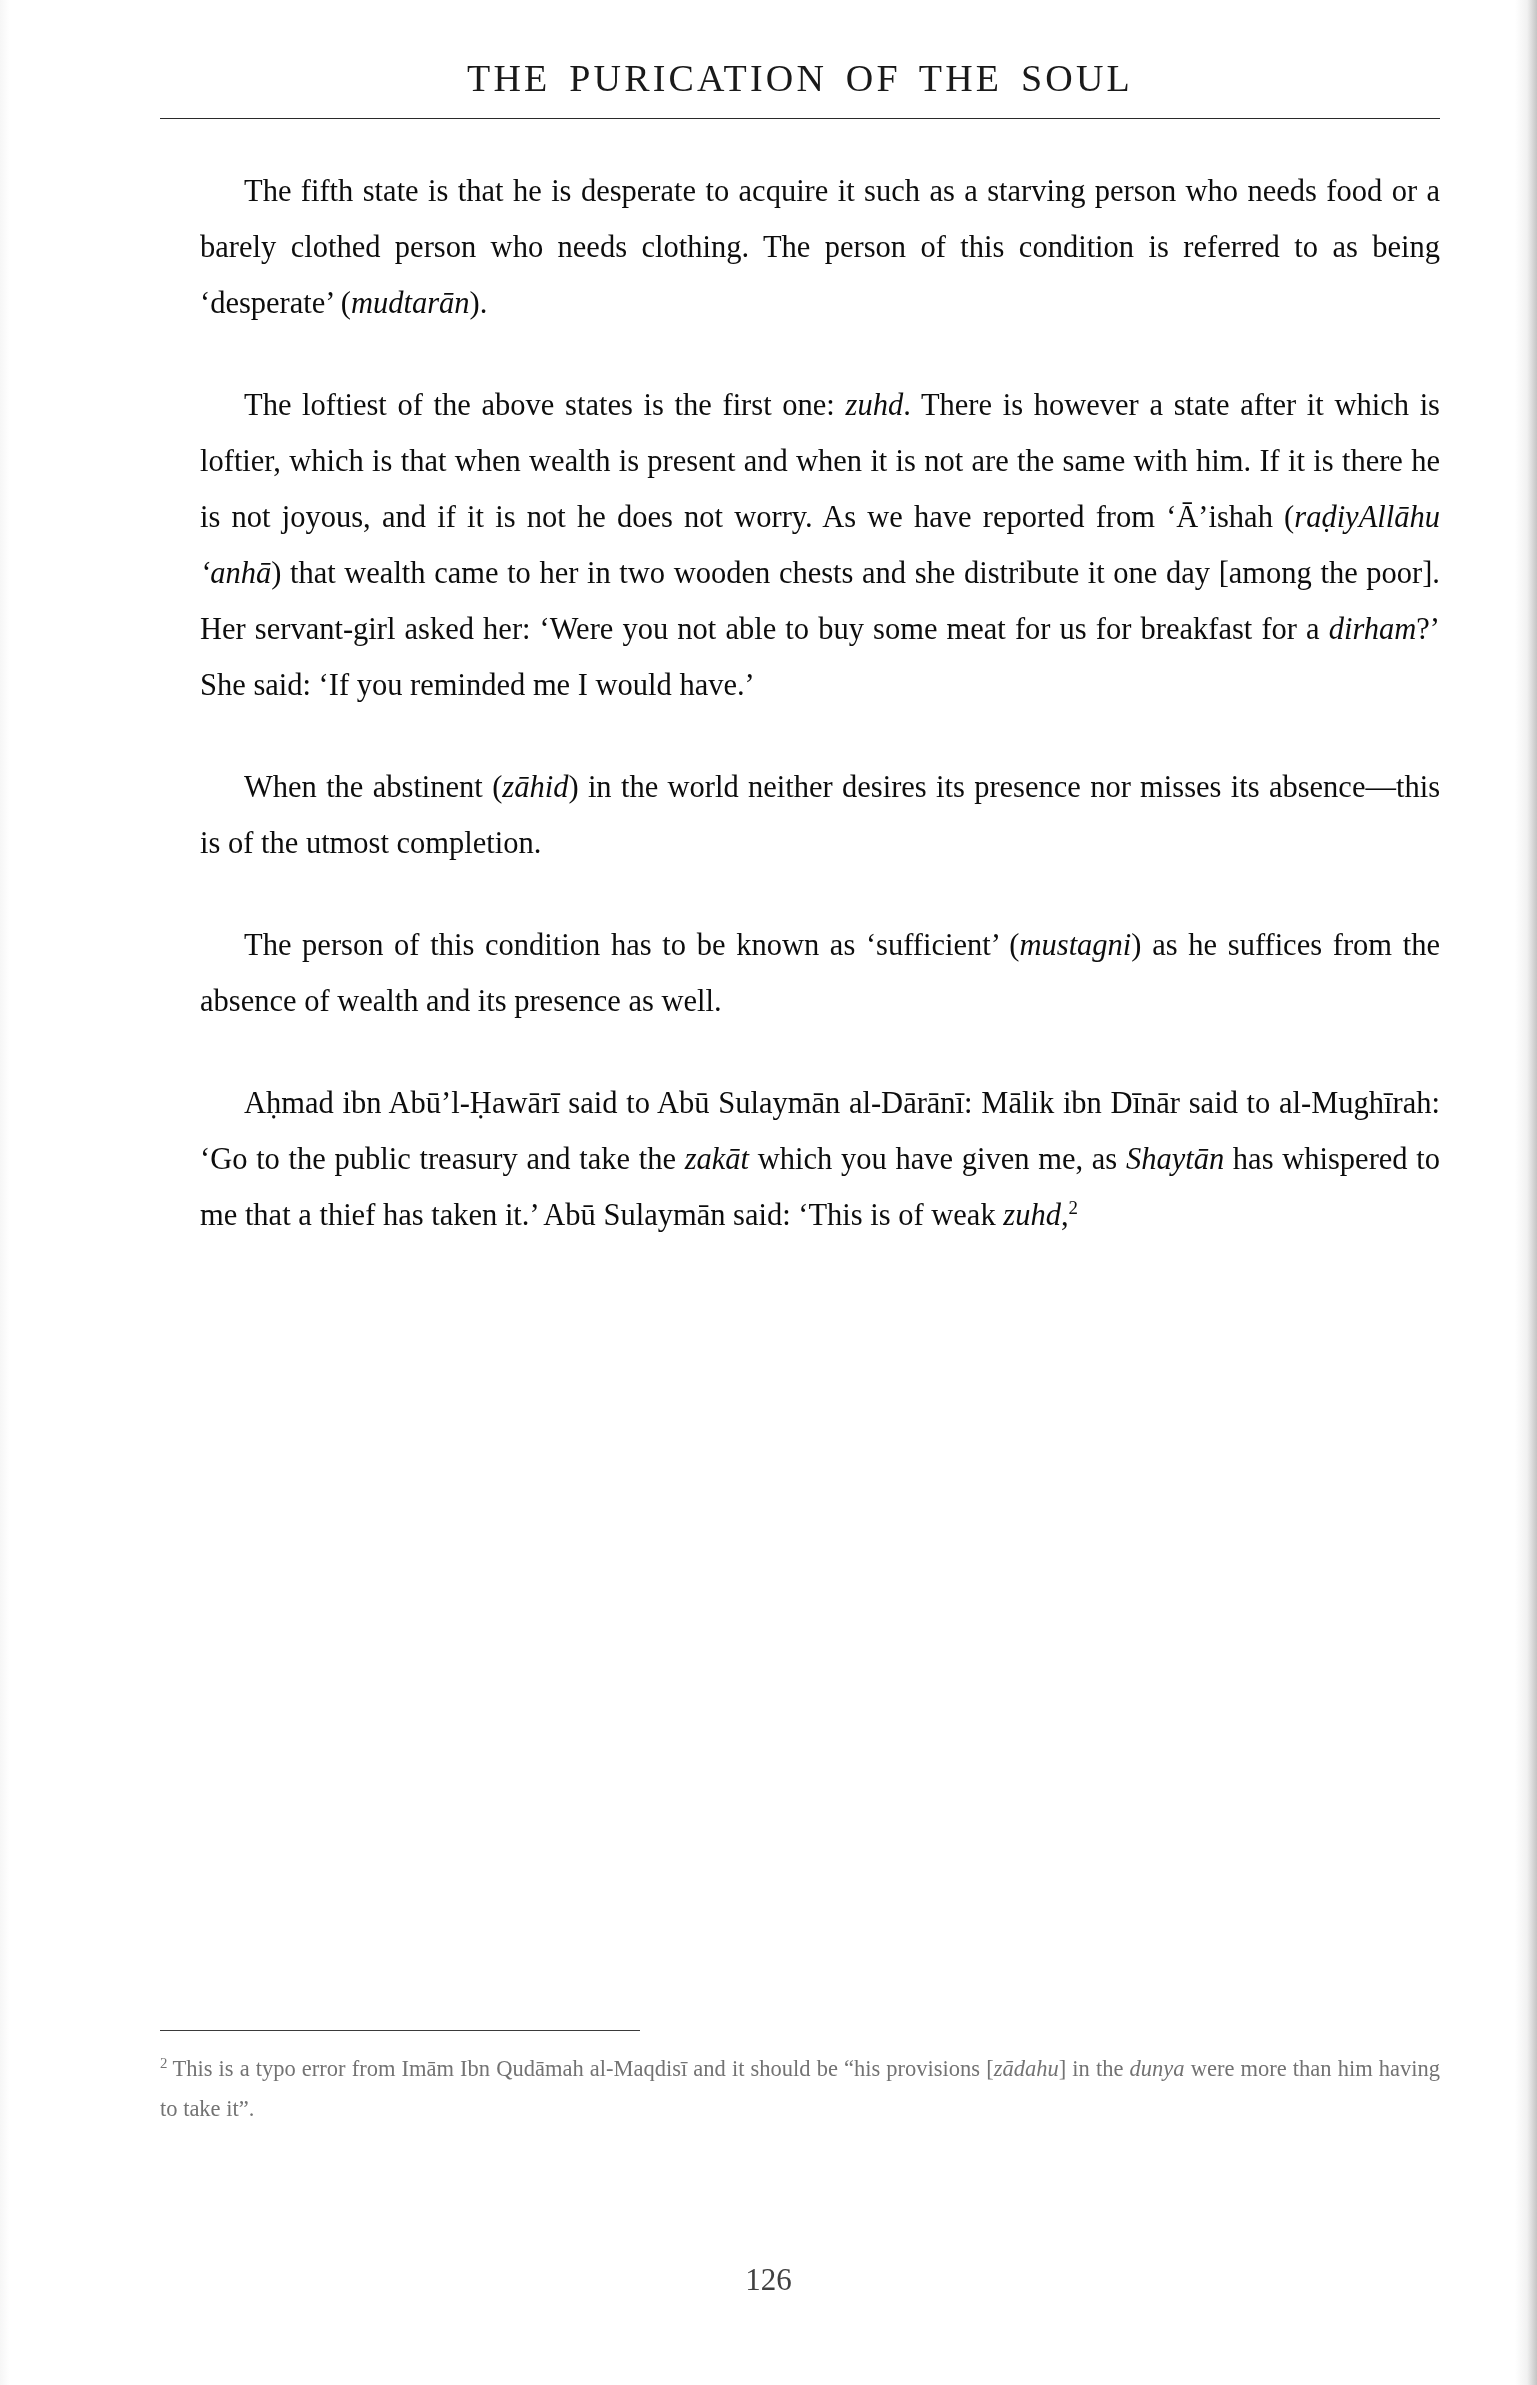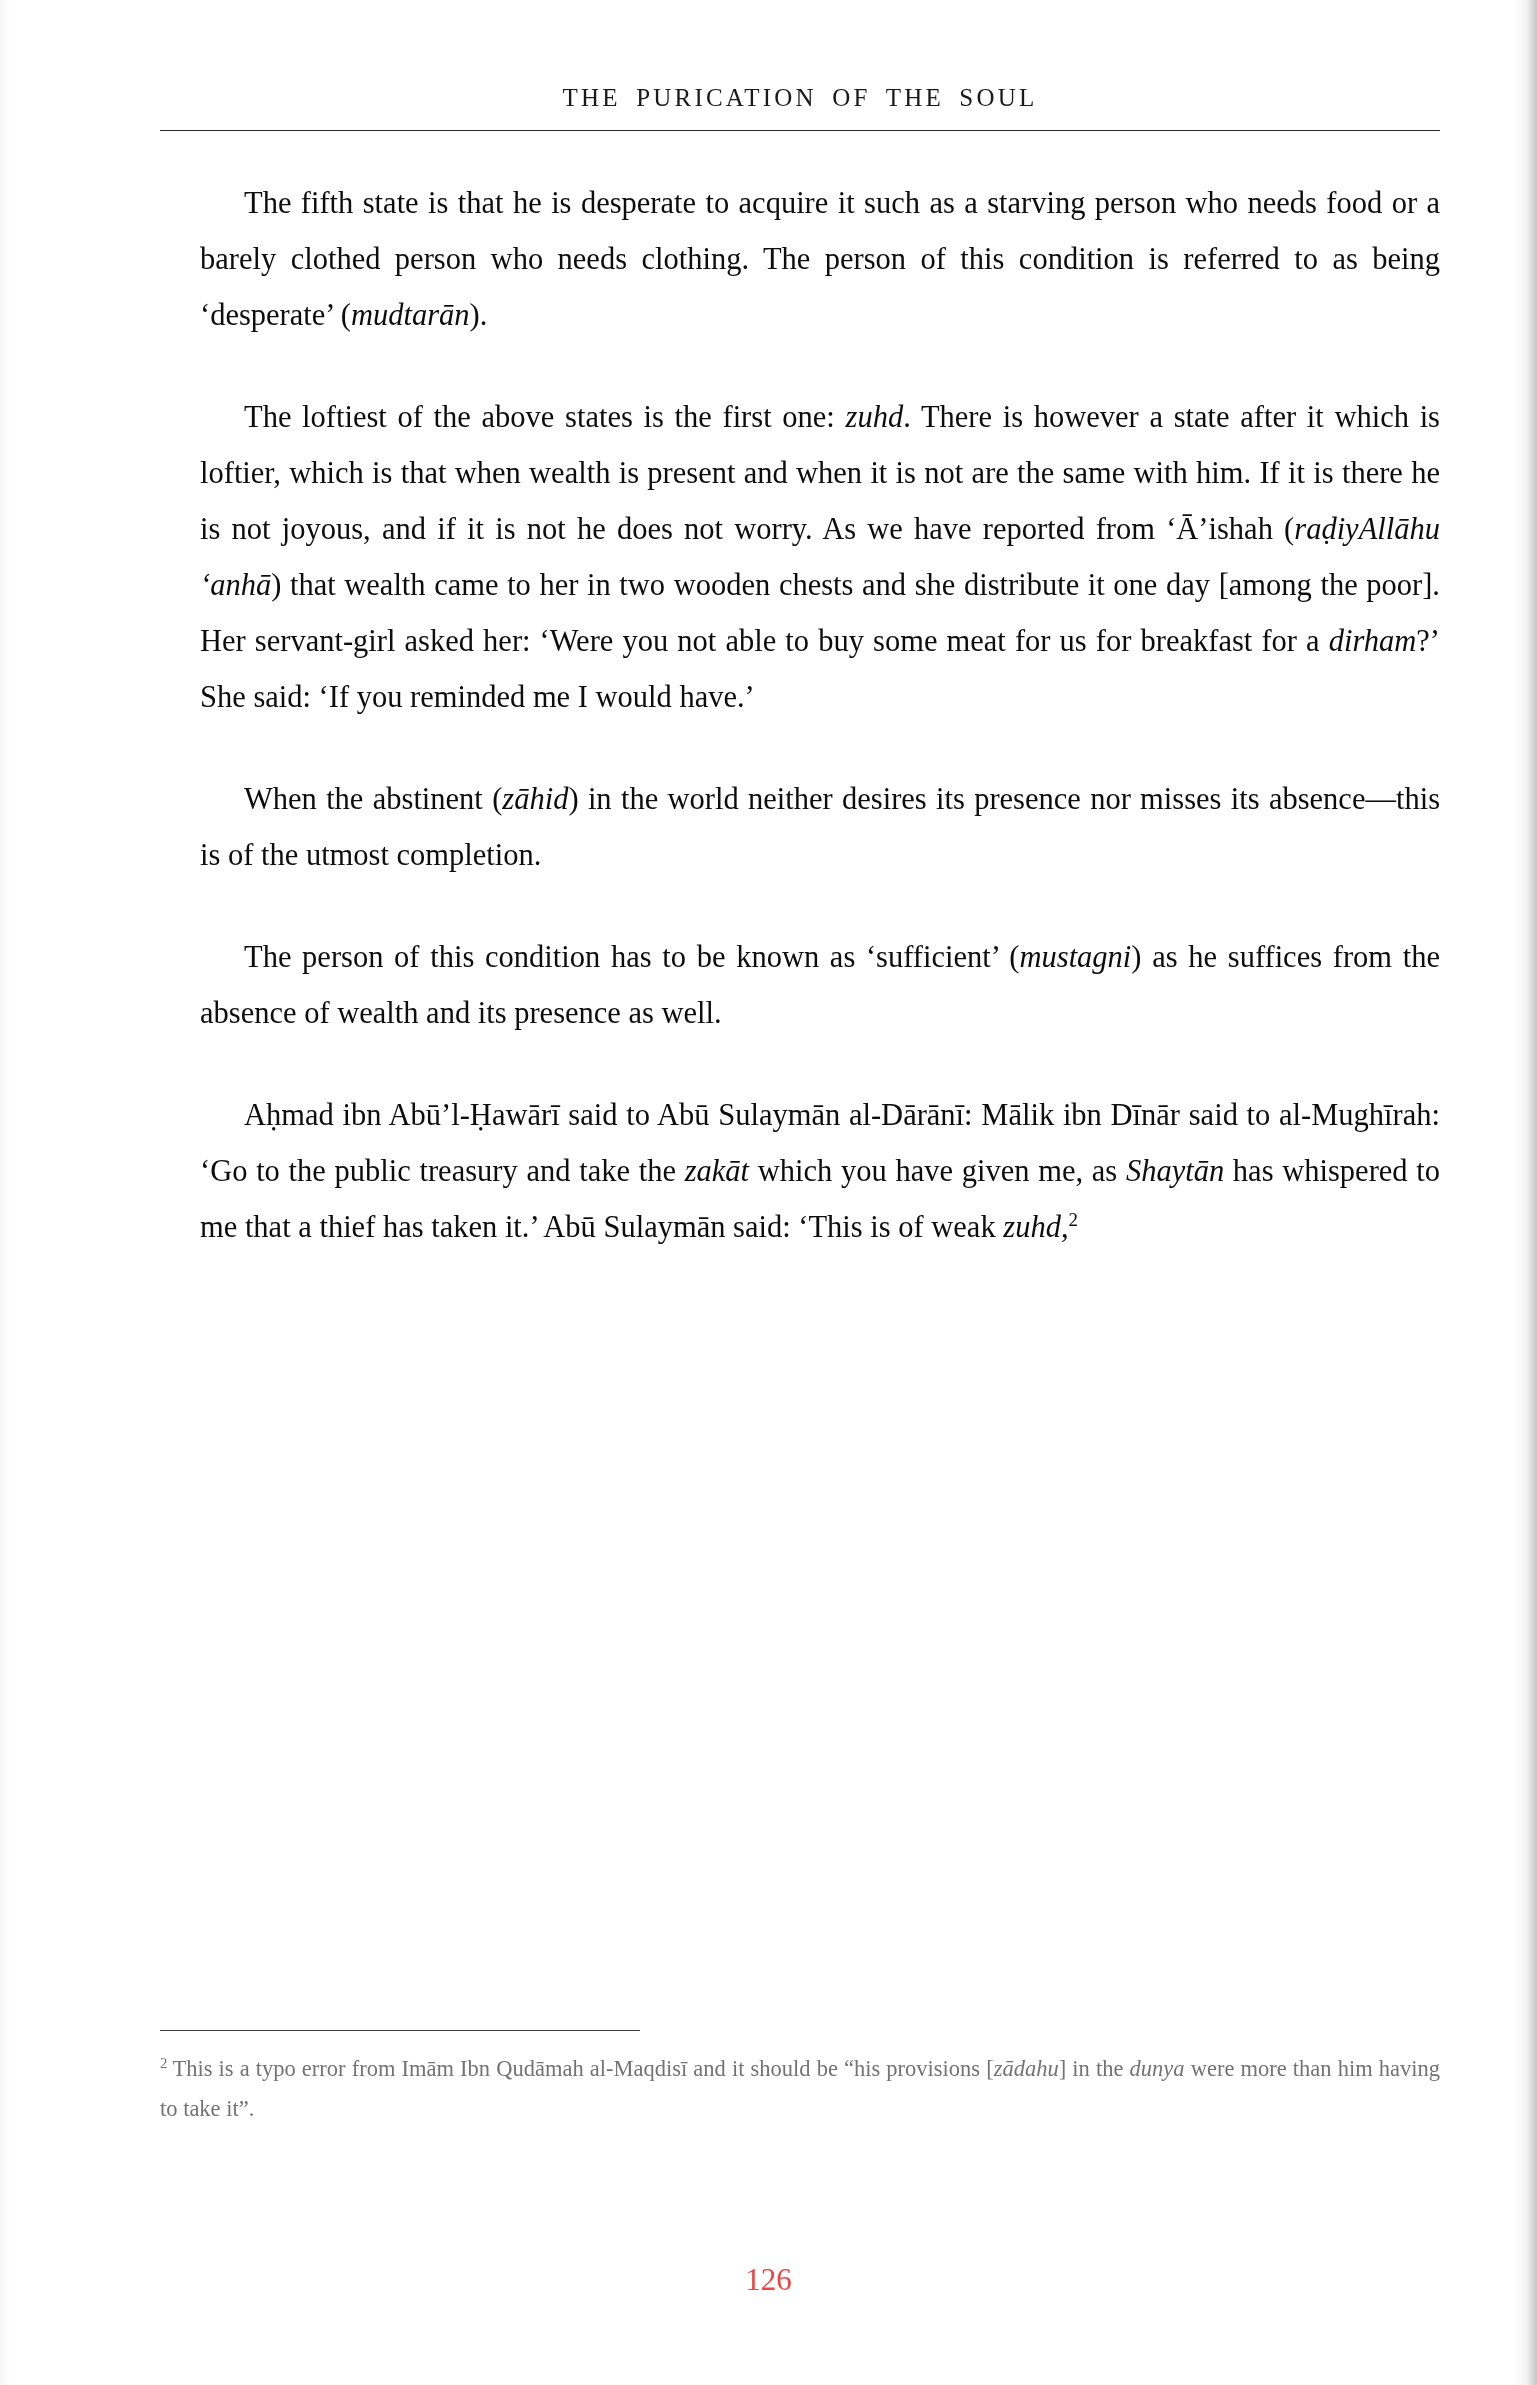--- a/index.html
+++ b/index.html
@@ -35,23 +35,23 @@
     width: 10px; height: 2385px;
     background: linear-gradient(to left, rgba(255,255,255,0) 0%, rgba(140,140,140,0.08) 100%);
   }
   .content {
     position: absolute;
     left: 160px;
     top: 0;
     width: 1280px;
   }
   .running-head {
-    margin-top: 84px;
+    margin-top: 56px;
     text-align: center;
-    font-size: 25px;
+    font-size: 38px;
     letter-spacing: 3.2px;
     word-spacing: 6px;
     color: #1a1a1a;
     font-family: "Liberation Serif", serif;
   }
   .head-rule {
     margin-top: 18px;
     border-top: 1.6px solid #2a2a2a;
     width: 1280px;
   }
@@ -102,21 +102,21 @@
     line-height: 0;
     margin-right: 5px;
   }
   .page-number {
     position: absolute;
     left: 0;
     top: 2262px;
     width: 1537px;
     text-align: center;
     font-size: 31px;
-    color: #ef4444;
+    color: #404040;
   }
 </style>
 </head>
 <body>
 
 <div class="page">
 
   <div class="scan-edge-left"></div>
   <div class="scan-edge-right"></div>
 

